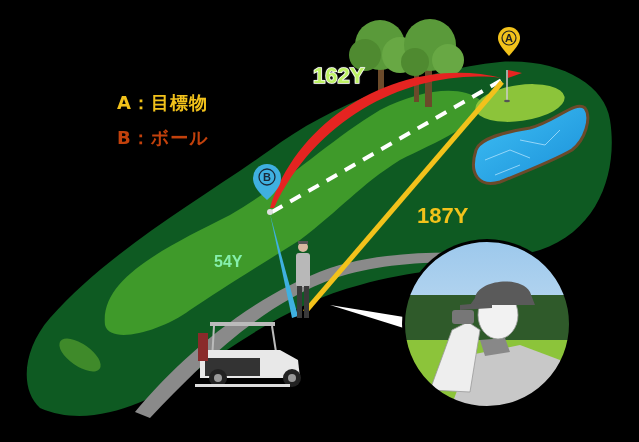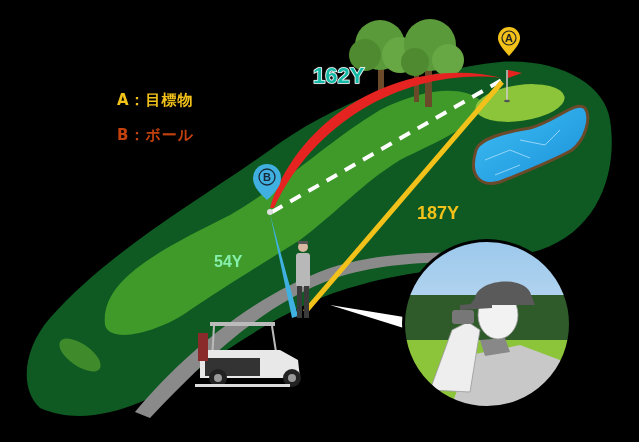--- a/index.html
+++ b/index.html
@@ -1,23 +1,23 @@
 <!DOCTYPE html>
 <html><head>
 <meta charset="utf-8">
 <style>
   html,body{margin:0;padding:0;background:#000;}
   body{width:639px;height:442px;overflow:hidden;position:relative;font-family:"DejaVu Sans","Liberation Sans",sans-serif;}
   #scene{position:absolute;left:0;top:0;width:639px;height:442px;}
-  .legend{position:absolute;left:117px;font-weight:bold;font-size:15px;letter-spacing:1px;}
+  .legend{position:absolute;left:117px;font-weight:bold;font-size:18px;letter-spacing:1px;}
   .legend-a{top:91px;color:#f2c21b;}
   .legend-b{top:126px;color:#c2410c;}
   .dist{position:absolute;font-weight:bold;font-family:"Liberation Sans","DejaVu Sans",sans-serif;}
-  .d162{left:313px;top:63px;font-size:22px;color:#14b8a6;-webkit-text-stroke:1.5px #fff;paint-order:stroke fill;text-shadow:0 0 2px #fff;}
-  .d187{left:417px;top:203px;font-size:18px;color:#f2c21b;}
+  .d162{left:313px;top:63px;font-size:22px;color:#bef264;-webkit-text-stroke:1.5px #fff;paint-order:stroke fill;text-shadow:0 0 2px #fff;}
+  .d187{left:417px;top:203px;font-size:22px;color:#f2c21b;}
   .d54{left:214px;top:253px;font-size:16px;color:#86efac;}
   .pin-label{font-family:"Liberation Sans",sans-serif;font-size:11px;font-weight:bold;}
 </style>
 </head>
 <body>
 
 <svg id="scene" viewBox="0 0 639 442" xmlns="http://www.w3.org/2000/svg">
   <defs>
     <clipPath id="circleClip">
         <circle cx="487" cy="324" r="83"></circle>

